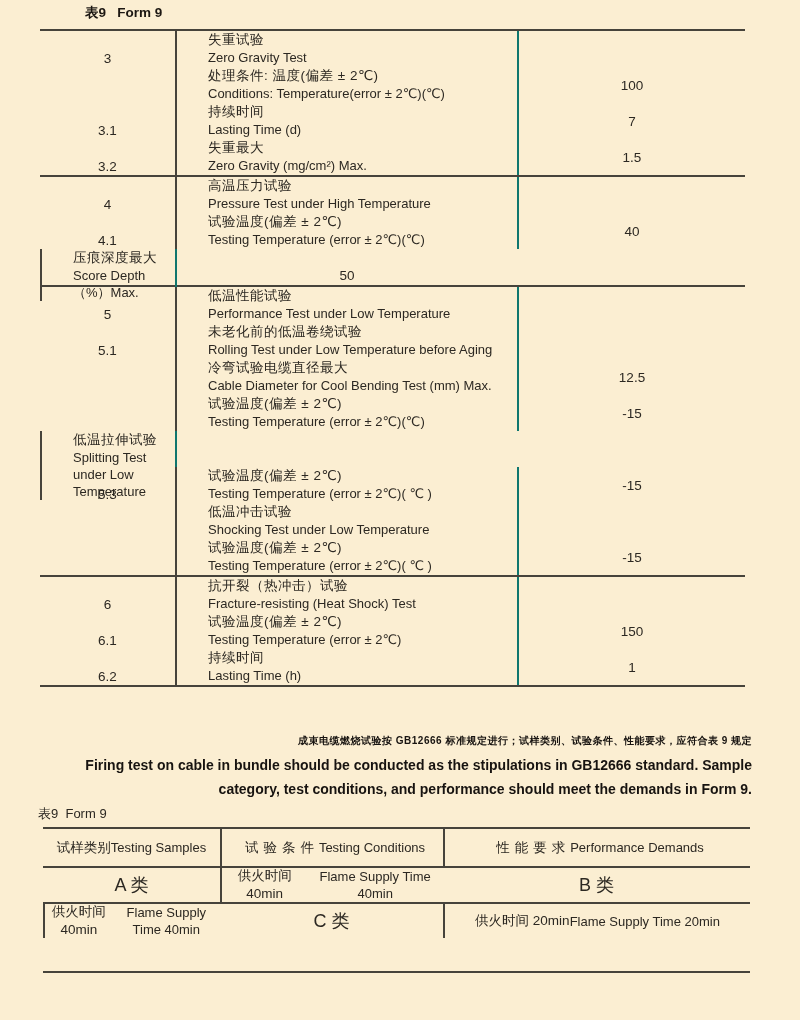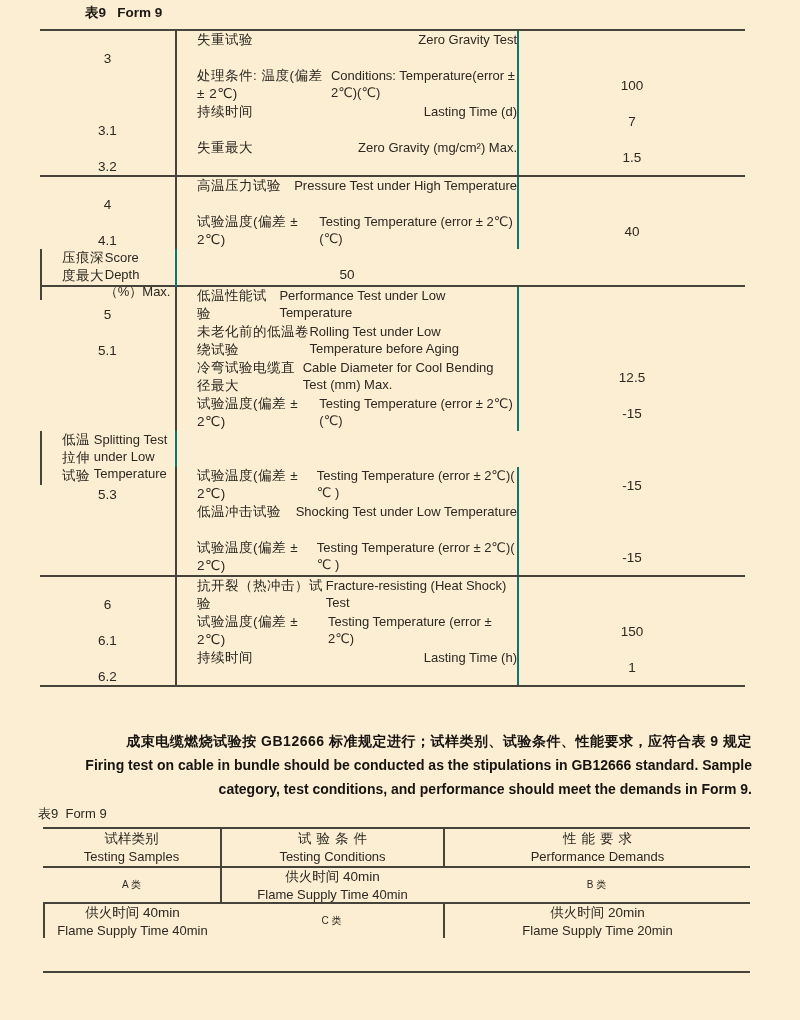--- a/index.html
+++ b/index.html
@@ -9,44 +9,44 @@
     font-family:"Liberation Sans","DejaVu Sans",sans-serif;
     color:#2c2822;
     overflow:hidden;
   }
   .top-label{margin:4px 0 7px 85px;font-size:13.5px;font-weight:700;color:#1c1712;white-space:pre;}
   
   .top-table{margin-left:40px;width:705px;border-top:2px solid #46433b;border-bottom:2px solid #46433b;}
   .t-section + .t-section{border-top:2px solid #46433b;}
   .t-row{display:grid;grid-template-columns:135px 342px 228px;height:36px;}
   .c-num{display:flex;align-items:flex-end;justify-content:center;font-size:13.5px;padding-bottom:1px;}
-  .c-desc{border-left:2px solid #46433b;display:flex;justify-content:space-between;padding-left:20px;}
+  .c-desc{border-left:2px solid #46433b;display:flex;flex-direction:column;justify-content:flex-start;padding-left:31px;}
   .c-desc .zh{font-size:13.5px;line-height:18px;letter-spacing:0.5px;}
   .c-desc .en{font-size:13px;line-height:17px;}
   .c-val{border-left:2px solid #0f766e;display:flex;align-items:center;justify-content:center;font-size:13.5px;}
   
   .note{margin:42px 48px 0 40px;text-align:right;font-weight:700;color:#171310;}
-  .note .zh{font-size:14px;line-height:24px;letter-spacing:0.5px;}
+  .note .zh{font-size:10px;line-height:24px;letter-spacing:0.5px;}
   .note .en{font-size:14px;line-height:24px;}
   .bottom-label{margin:4px 0 4px 38px;font-size:13px;white-space:pre;}
   
   .bottom-table{
     margin-left:43px;width:707px;
     border-top:2px solid #46433b;border-bottom:2px solid #46433b;
     display:grid;
     grid-template-columns:177px 223px 307px;
     grid-template-rows:37px 36px 36px 33px;
   }
-  .bcell{display:flex;flex-direction:column;align-items:center;justify-content:center;text-align:center;}
+  .bcell{display:flex;flex-direction:row;align-items:center;justify-content:center;text-align:center;}
   .bl{border-left:2px solid #46433b;}
   .bt{border-top:2px solid #46433b;}
   .zh2{font-size:13.5px;line-height:18px;}
   .sp{letter-spacing:5px;padding-left:5px;}
   .en2{font-size:13px;line-height:17px;}
-  .sample{font-size:10px;}
+  .sample{font-size:18px;}
   .demand{grid-column:3;grid-row:2 / span 3;}
   .demand .zh2{margin-bottom:2px;}
 </style>
 </head>
 <body>
 
 <div>
 
   <div class="top-label">表9   Form 9</div>
 

